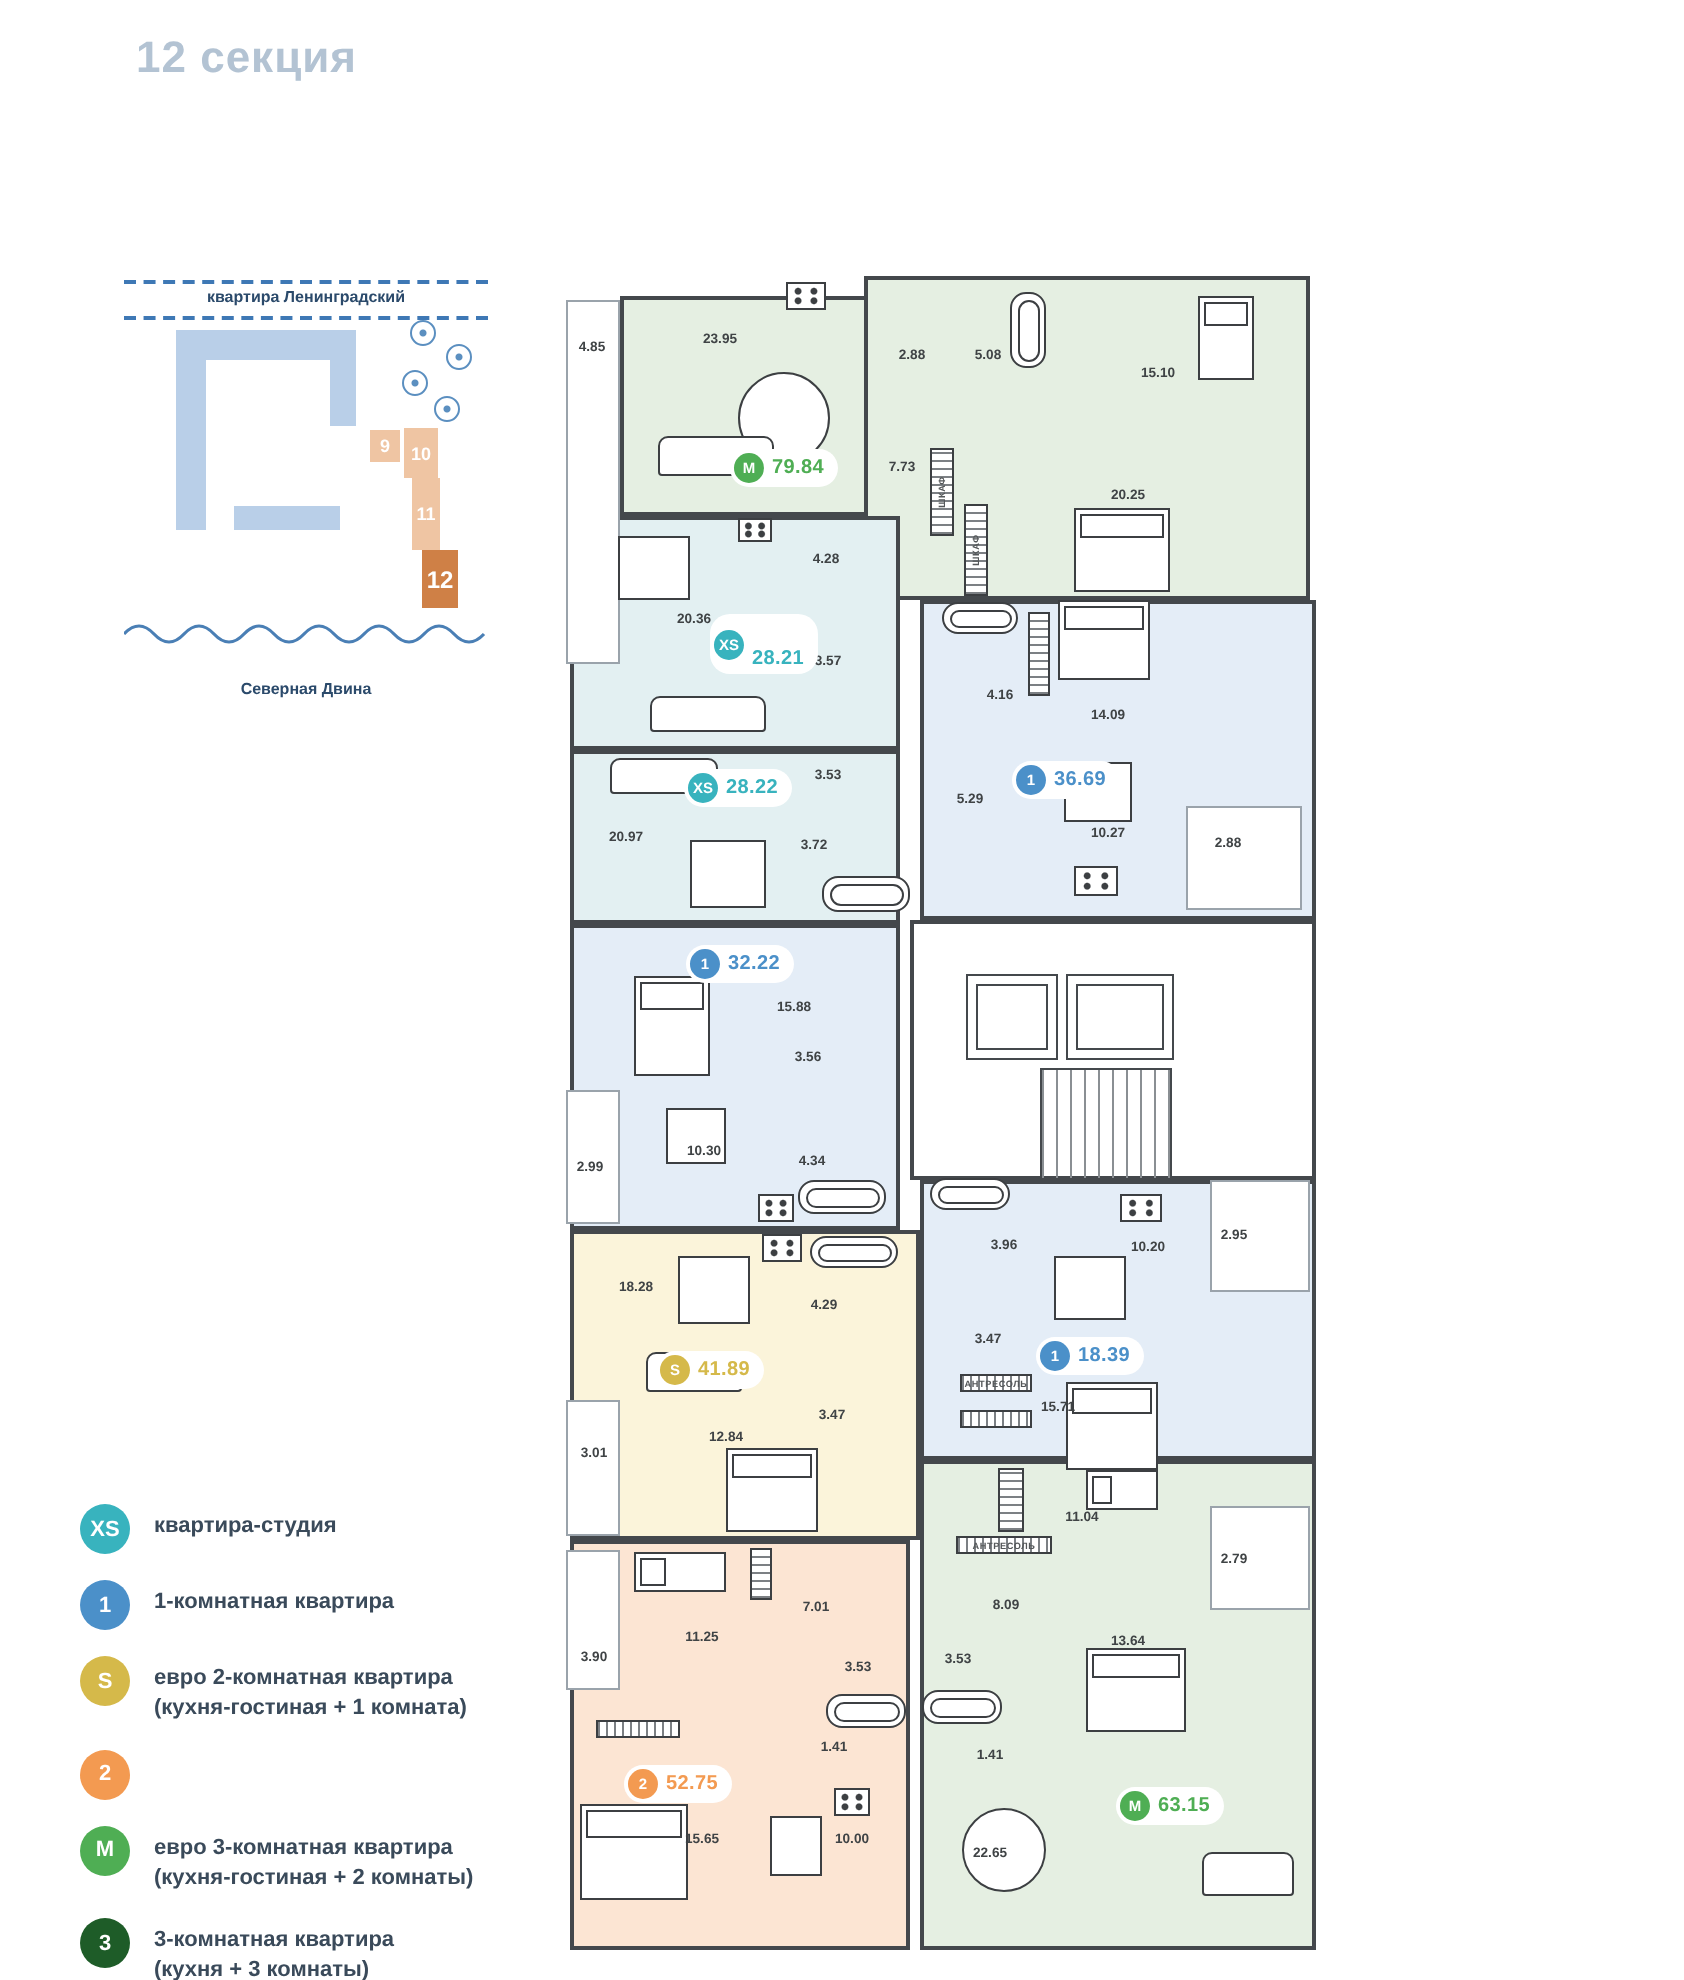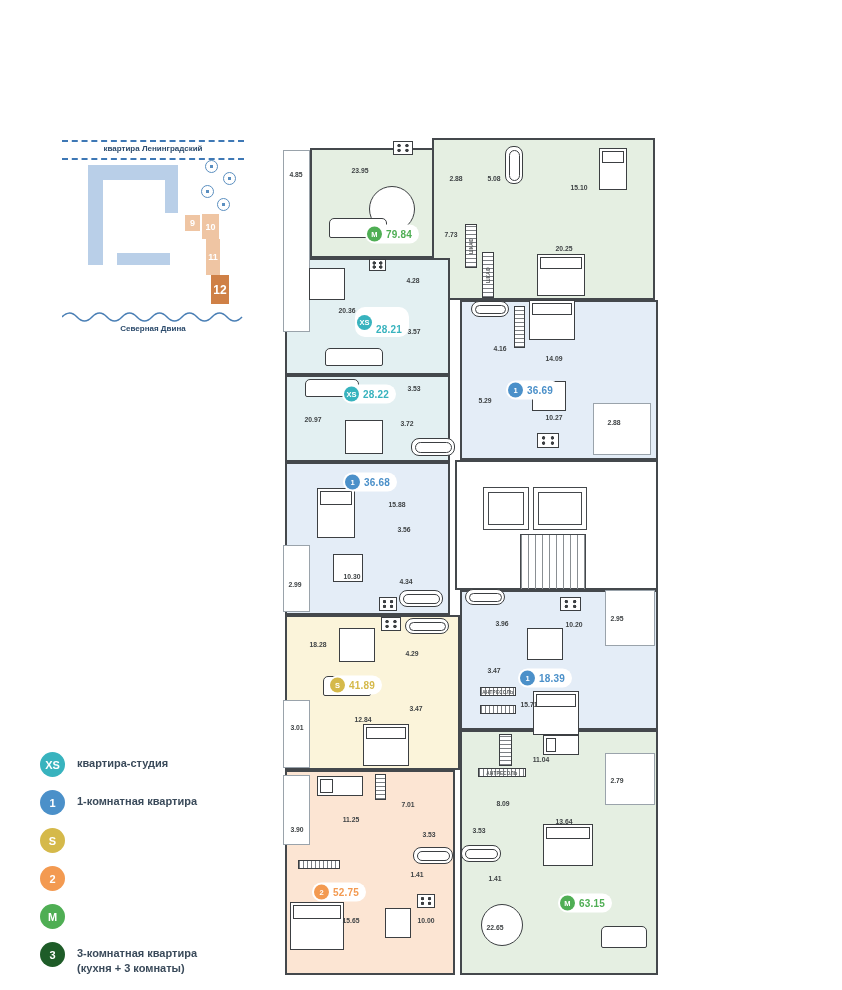--- a/index.html
+++ b/index.html
@@ -56,20 +56,21 @@
       radial-gradient(circle at 72% 30%, #3c3f42 1.4px, transparent 2px),
       radial-gradient(circle at 28% 70%, #3c3f42 1.4px, transparent 2px),
       radial-gradient(circle at 72% 70%, #3c3f42 1.4px, transparent 2px); }
   .f-wardrobe { background:repeating-linear-gradient(0deg,#7c8084 0 1px,#fff 1px 4px); }
   .f-antresol { background:repeating-linear-gradient(90deg,#7c8084 0 1px,#fff 1px 4px); }
 </style>
 </head>
 <body>
 
 <div class="hdr">
+  <div class="sec">12 секция</div>
 </div>
 
 <div class="sitemap">
   <div class="dash" style="top:4px"></div>
   <div class="street" style="top:8px">квартира Ленинградский</div>
   <div class="dash" style="top:22px"></div>
 
   <div class="bld" style="left:26px;top:29px;width:80px;height:15px"></div>
   <div class="bld" style="left:26px;top:29px;width:15px;height:100px"></div>
   <div class="bld" style="left:103px;top:29px;width:13px;height:48px"></div>
@@ -83,40 +84,42 @@
   <div id="map-sections">
       <div class="msec" style="left: 123px; top: 79px; width: 15px; height: 16px;">9</div>
       <div class="msec" style="left: 140px; top: 78px; width: 17px; height: 25px;">10</div>
       <div class="msec" style="left: 144px; top: 103px; width: 14px; height: 36px;">11</div>
       <div class="msec active" style="left: 149px; top: 139px; width: 18px; height: 29px;">12</div>
     </div>
 
   <svg class="river" style="top:174px" width="182" height="14">
     <path d="M0 7 q7.5 -8 15 0 t15 0 t15 0 t15 0 t15 0 t15 0 t15 0 t15 0 t15 0 t15 0 t15 0 t15 0" stroke="#4a7fb5" stroke-width="1.6" fill="none"></path>
   </svg>
-  <div class="riverlbl" style="top:188px">Северная Двина</div>
+  <div class="riverlbl" style="top:204px">Северная Двина</div>
 </div>
 
 <div class="legend" id="legend">
     <div class="leg-item" style="position: relative;">
       <div class="leg-dot" style="background: rgb(56, 179, 190);">XS</div>
       <div class="leg-txt">квартира-студия</div>
     </div>
     <div class="leg-item" style="position: relative;">
       <div class="leg-dot" style="background: rgb(75, 144, 201);">1</div>
       <div class="leg-txt">1-комнатная квартира</div>
     </div>
     <div class="leg-item" style="position: relative;">
       <div class="leg-dot" style="background: rgb(213, 185, 74);">S</div>
+      <div class="leg-txt">евро 2-комнатная квартира<br>(кухня-гостиная + 1 комната)</div>
     </div>
     <div class="leg-item" style="position: relative;">
       <div class="leg-dot" style="background: rgb(243, 154, 81);">2</div>
     </div>
     <div class="leg-item" style="position: relative;">
       <div class="leg-dot" style="background: rgb(79, 174, 84);">M</div>
+      <div class="leg-txt">евро 3-комнатная квартира<br>(кухня-гостиная + 2 комнаты)</div>
     </div>
     <div class="leg-item" style="position: relative;">
       <div class="leg-dot" style="background: rgb(30, 92, 40);">3</div>
       <div class="leg-txt">3-комнатная квартира<br>(кухня + 3 комнаты)</div>
     </div>
   </div>
 
 <div class="plan" id="plan">
     <div class="apt" style="left: 27px; top: 10px; width: 150px; height: 110px; background: rgb(229, 239, 226);"></div>
     <div class="apt" style="left: 149px; top: 0px; width: 223px; height: 162px; background: rgb(229, 239, 226);"></div>
@@ -249,21 +252,21 @@
     <div class="badge" style="left: 86px; top: 256px;">
       <div class="c" style="background: rgb(56, 179, 190);">XS</div>
       <div class="a" style="color: rgb(56, 179, 190);">28.22</div>
     </div>
     <div class="badge" style="left: 250px; top: 252px;">
       <div class="c" style="background: rgb(75, 144, 201);">1</div>
       <div class="a" style="color: rgb(75, 144, 201);">36.69</div>
     </div>
     <div class="badge" style="left: 87px; top: 344px;">
       <div class="c" style="background: rgb(75, 144, 201);">1</div>
-      <div class="a" style="color: rgb(75, 144, 201);">36.68</div>
+      <div class="a" style="color: rgb(75, 144, 201);">32.22</div>
     </div>
     <div class="badge" style="left: 72px; top: 547px;">
       <div class="c" style="background: rgb(213, 185, 74);">S</div>
       <div class="a" style="color: rgb(213, 185, 74);">41.89</div>
     </div>
     <div class="badge" style="left: 262px; top: 540px;">
       <div class="c" style="background: rgb(75, 144, 201);">1</div>
       <div class="a" style="color: rgb(75, 144, 201);">18.39</div>
     </div>
     <div class="badge" style="left: 56px; top: 754px;">

